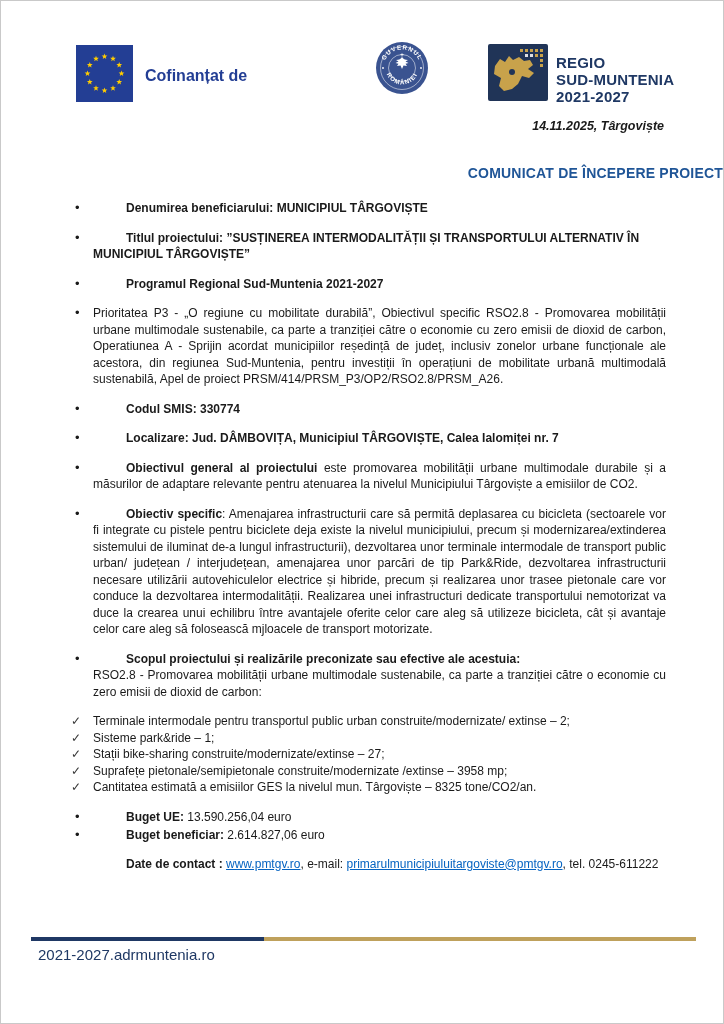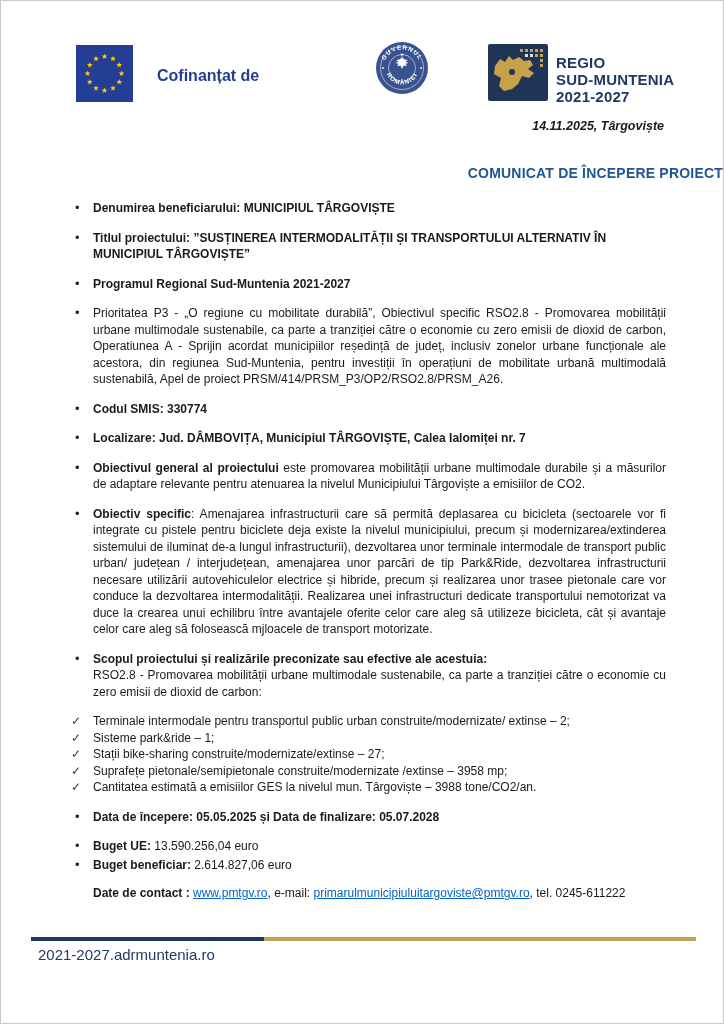--- a/index.html
+++ b/index.html
@@ -6,41 +6,41 @@
     --title_blue:#1F5597; --link_blue:#0563C1; --navy:#1F3864; --gold:#BFA15C;
     --eu_blue:#233E94; --text:#1a1a1a; --box_navy:#203457; --seal_blue:#3A5390;
   }
   html,body{margin:0;padding:0;background:#fff;}
   .page{
     position:relative; width:724px; height:1024px; background:#fff;
     border:1px solid #c9c9c9; box-sizing:border-box; overflow:hidden;
     font-family:"Liberation Sans", sans-serif; color:var(--text);
   }
   
-  .eu-logo{position:absolute; left:75px; top:44px; display:flex; align-items:center; gap:24px;}
+  .eu-logo{position:absolute; left:75px; top:44px; display:flex; align-items:center; gap:12px;}
   .eu-text{font-weight:bold; color:var(--eu_blue); font-size:16px; line-height:20px;}
   .gov-logo{position:absolute; left:374px; top:40px;}
   .regio-logo{position:absolute; left:487px; top:43px; display:flex; align-items:flex-end; gap:8px;}
   .regio-text{font-weight:bold; color:var(--navy); font-size:15px; line-height:17px; letter-spacing:.2px;}
   
   .date-line{position:absolute; top:118px; right:59px; font-weight:bold; font-style:italic; font-size:12.5px;}
   .doc-title{position:absolute; top:164px; left:0; width:100%; text-align:right;
              font-weight:bold; font-size:14px; color:var(--title_blue); letter-spacing:.2px;}
   
   .content{position:absolute; top:199px; left:68px; width:597px; font-size:12px; line-height:16.5px;}
   ul.blist, ul.clist, ul.tight{list-style:none; margin:0; padding:0;}
   ul.blist > li{position:relative; padding-left:24px; margin-bottom:13px;}
   ul.blist > li::before{content:"\2022"; position:absolute; left:6px; top:0; font-size:13px;}
   ul.clist > li{position:relative; padding-left:24px; margin-bottom:0;}
   ul.clist > li::before{content:"\2713"; position:absolute; left:2px; top:0; font-size:12px; color:#3a3a3a;}
   ul.clist{margin-bottom:13px;}
   ul.tight > li{position:relative; padding-left:24px; margin-bottom:2px;}
   ul.tight > li::before{content:"\2022"; position:absolute; left:6px; top:0; font-size:13px;}
   .just{text-align:justify;}
-  b{font-weight:bold;}
+  b{font-weight:bold;margin-left:33px;}
   .subline{display:block;}
   .contact{margin-left:24px; margin-top:12px;}
   .contact b{font-weight:bold;}
   a.doclink{color:var(--link_blue); text-decoration:underline; cursor:pointer;}
   
   .footer-rule{position:absolute; top:936px; left:30px; width:665px; height:4px; display:flex;}
   .footer-rule .seg-navy{width:233px; height:4px; background:var(--navy);}
   .footer-rule .seg-gold{flex:1; height:4px; background:var(--gold);}
   .footer-url{position:absolute; top:945px; left:37px; font-size:15px; color:var(--navy);}
 </style>
@@ -146,26 +146,23 @@
       <li class="just"><b>Obiectivul general al proiectului</b><span> este promovarea mobilității urbane multimodale durabile și a măsurilor de adaptare relevante pentru atenuarea la nivelul Municipiului Târgoviște a emisiilor de CO2.</span></li>
       <li class="just"><b>Obiectiv specific</b><span>: Amenajarea infrastructurii care să permită deplasarea cu bicicleta (sectoarele vor fi integrate cu pistele pentru biciclete deja existe la nivelul municipiului, precum și modernizarea/extinderea sistemului de iluminat de-a lungul infrastructurii), dezvoltarea unor terminale intermodale de transport public urban/ județean / interjudețean, amenajarea unor parcări de tip Park&amp;Ride, dezvoltarea infrastructurii necesare utilizării autovehiculelor electrice și hibride, precum și realizarea unor trasee pietonale care vor conduce la dezvoltarea intermodalității. Realizarea unei infrastructuri dedicate transportului nemotorizat va duce la crearea unui echilibru între avantajele oferite celor care aleg să utilizeze bicicleta, cât și avantaje celor care aleg să folosească mjloacele de transport motorizate.</span></li>
       <li><b>Scopul proiectului și realizările preconizate sau efective ale acestuia:</b><span class="subline just">RSO2.8 - Promovarea mobilității urbane multimodale sustenabile, ca parte a tranziției către o economie cu zero emisii de dioxid de carbon:</span></li>
     </ul>
 
     <ul class="clist">
       <li><span>Terminale intermodale pentru transportul public urban construite/modernizate/ extinse – 2;</span></li>
       <li><span>Sisteme park&amp;ride – 1;</span></li>
       <li><span>Stații bike-sharing construite/modernizate/extinse – 27;</span></li>
       <li><span>Suprafețe pietonale/semipietonale construite/modernizate /extinse – 3958 mp;</span></li>
-      <li><span>Cantitatea estimată a emisiilor GES la nivelul mun. Târgoviște – 3988 tone/CO2/an.</span></li>
+      <li><span>Cantitatea estimată a emisiilor GES la nivelul mun. Târgoviște – 8325 tone/CO2/an.</span></li>
     </ul>
 
-    <ul class="blist">
-      <li><b>Data de începere: 05.05.2025 și Data de finalizare: 05.07.2028</b></li>
-    </ul>
 
     <ul class="tight">
       <li><b>Buget UE:</b><span> 13.590.256,04 euro</span></li>
       <li><b>Buget beneficiar:</b><span> 2.614.827,06 euro</span></li>
     </ul>
 
     <div class="contact">
       <b>Date de contact : </b><a class="doclink">www.pmtgv.ro</a><span>, e-mail: </span><a class="doclink">primarulmunicipiuluitargoviste@pmtgv.ro</a><span>, tel. 0245-611222</span>
     </div>
   </div>

